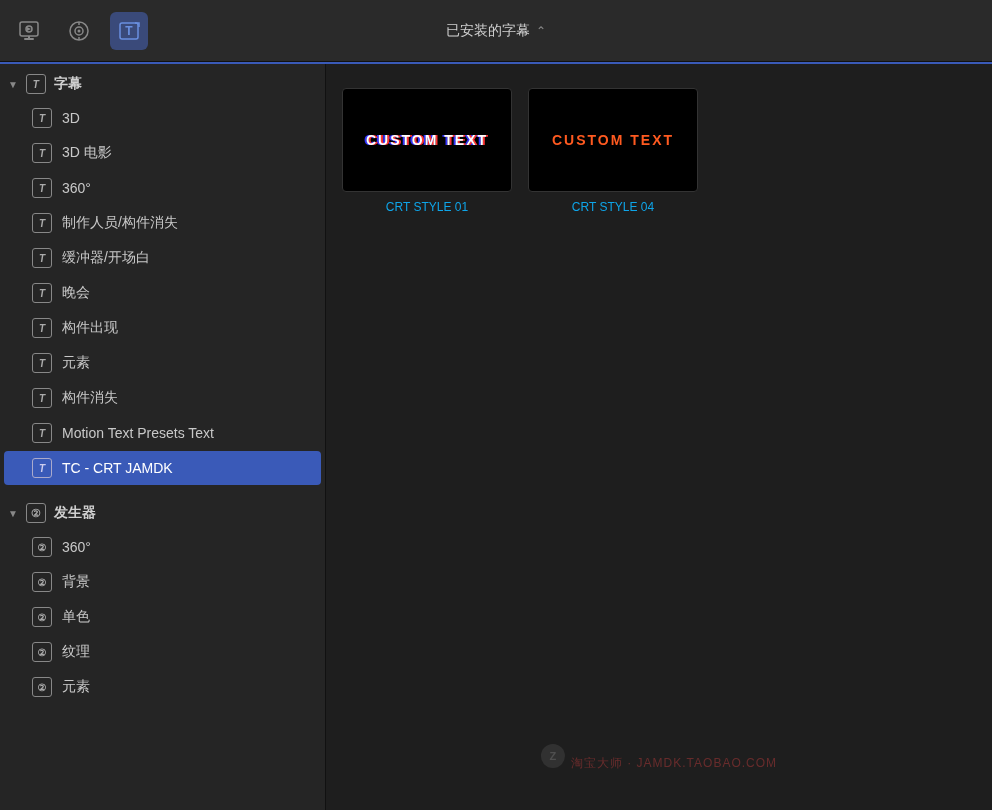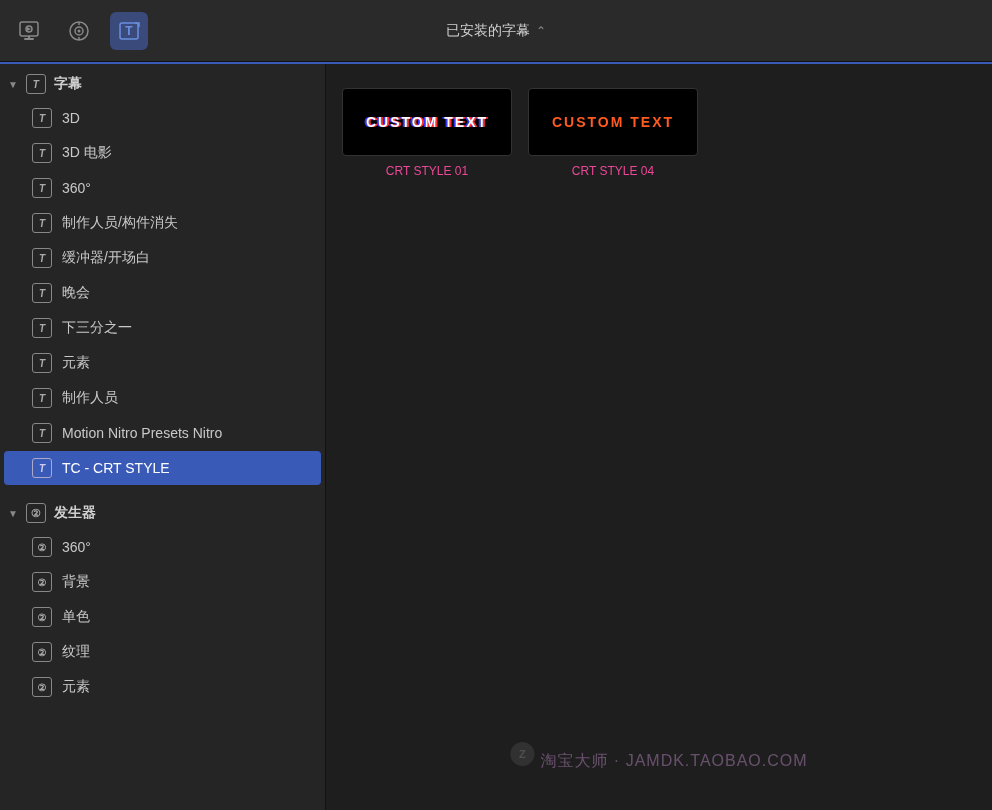--- a/index.html
+++ b/index.html
@@ -155,33 +155,33 @@
     }
     .preset-item {
       display: flex;
       flex-direction: column;
       align-items: center;
       gap: 8px;
       cursor: pointer;
     }
     .preset-thumbnail {
       width: 170px;
-      height: 68px;
+      height: 104px;
       background: #000;
       border-radius: 4px;
       display: flex;
       align-items: center;
       justify-content: center;
       position: relative;
       overflow: hidden;
       border: 1px solid #333;
     }
     .preset-label {
       font-size: 12px;
-      color: #ec4899;
+      color: #0ea5e9;
       text-align: center;
     }
     .crt02-scanlines {
       position: absolute;
       top: 0; left: 0; right: 0; bottom: 0;
       background: repeating-linear-gradient(
         0deg,
         transparent,
         transparent 2px,
         rgba(0,0,0,0.15) 2px,
@@ -207,22 +207,22 @@
       border-radius: 50%;
       background: #555;
       display: flex;
       align-items: center;
       justify-content: center;
       font-size: 11px;
       color: #aaa;
       font-weight: bold;
     }
     .watermark-text {
-      font-size: 16px;
-      color: #f0abfc;
+      font-size: 12px;
+      color: #ef4444;
       letter-spacing: 1px;
       margin-top: 16px;
     }
 
     
     .top-separator {
       height: 2px;
       background: #3a5ab8;
       width: 100%;
     }
@@ -295,37 +295,37 @@
     <div class="sidebar-item">
       <div class="item-icon">T</div>
       <span class="sidebar-item-label">缓冲器/开场白</span>
     </div>
     <div class="sidebar-item">
       <div class="item-icon">T</div>
       <span class="sidebar-item-label">晚会</span>
     </div>
     <div class="sidebar-item">
       <div class="item-icon">T</div>
-      <span class="sidebar-item-label">下三分之一</span>
+      <span class="sidebar-item-label">构件出现</span>
     </div>
     <div class="sidebar-item">
       <div class="item-icon">T</div>
       <span class="sidebar-item-label">元素</span>
     </div>
     <div class="sidebar-item">
       <div class="item-icon">T</div>
-      <span class="sidebar-item-label">制作人员</span>
-    </div>
-    <div class="sidebar-item">
-      <div class="item-icon">T</div>
-      <span class="sidebar-item-label">Motion Nitro Presets Nitro</span>
+      <span class="sidebar-item-label">构件消失</span>
+    </div>
+    <div class="sidebar-item">
+      <div class="item-icon">T</div>
+      <span class="sidebar-item-label">Motion Text Presets Text</span>
     </div>
     <div class="sidebar-item selected">
       <div class="item-icon">T</div>
-      <span class="sidebar-item-label">TC - CRT STYLE</span>
+      <span class="sidebar-item-label">TC - CRT JAMDK</span>
     </div>
 
     <div class="sidebar-section-header" style="margin-top:8px;">
       <span class="chevron">▼</span>
       <div class="sidebar-section-icon" style="font-style:normal;font-size:11px;">②</div>
       <span>发生器</span>
     </div>
 
     <div class="sidebar-item">
       <div class="item-icon" style="font-style:normal;font-size:10px;">②</div>

